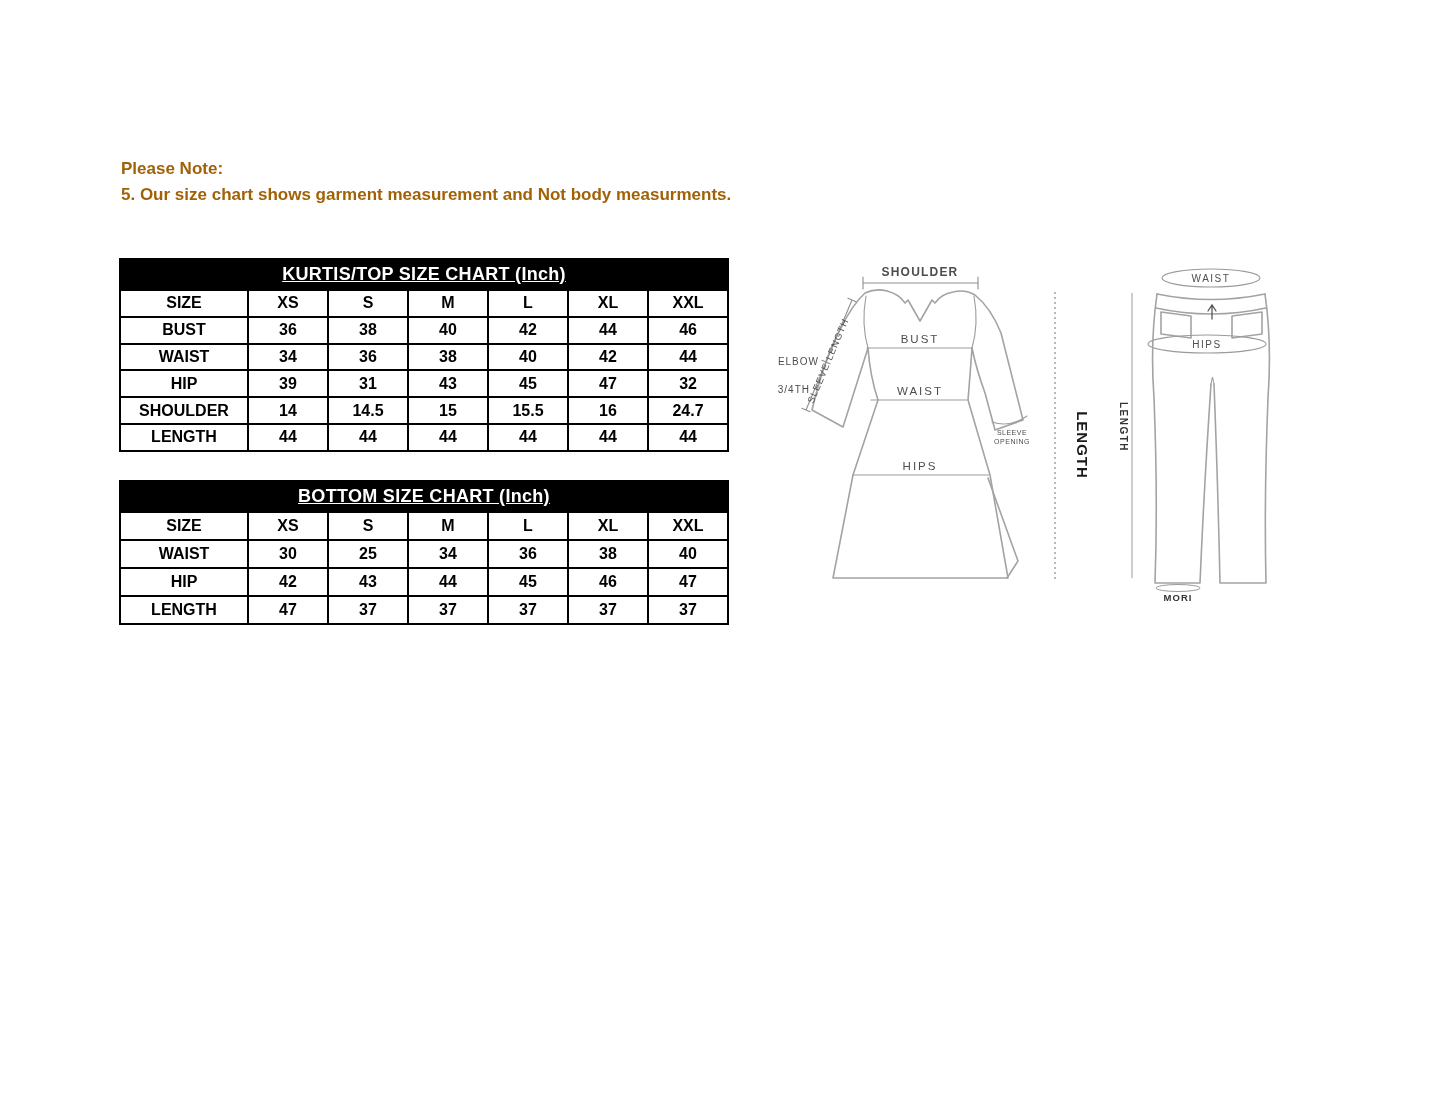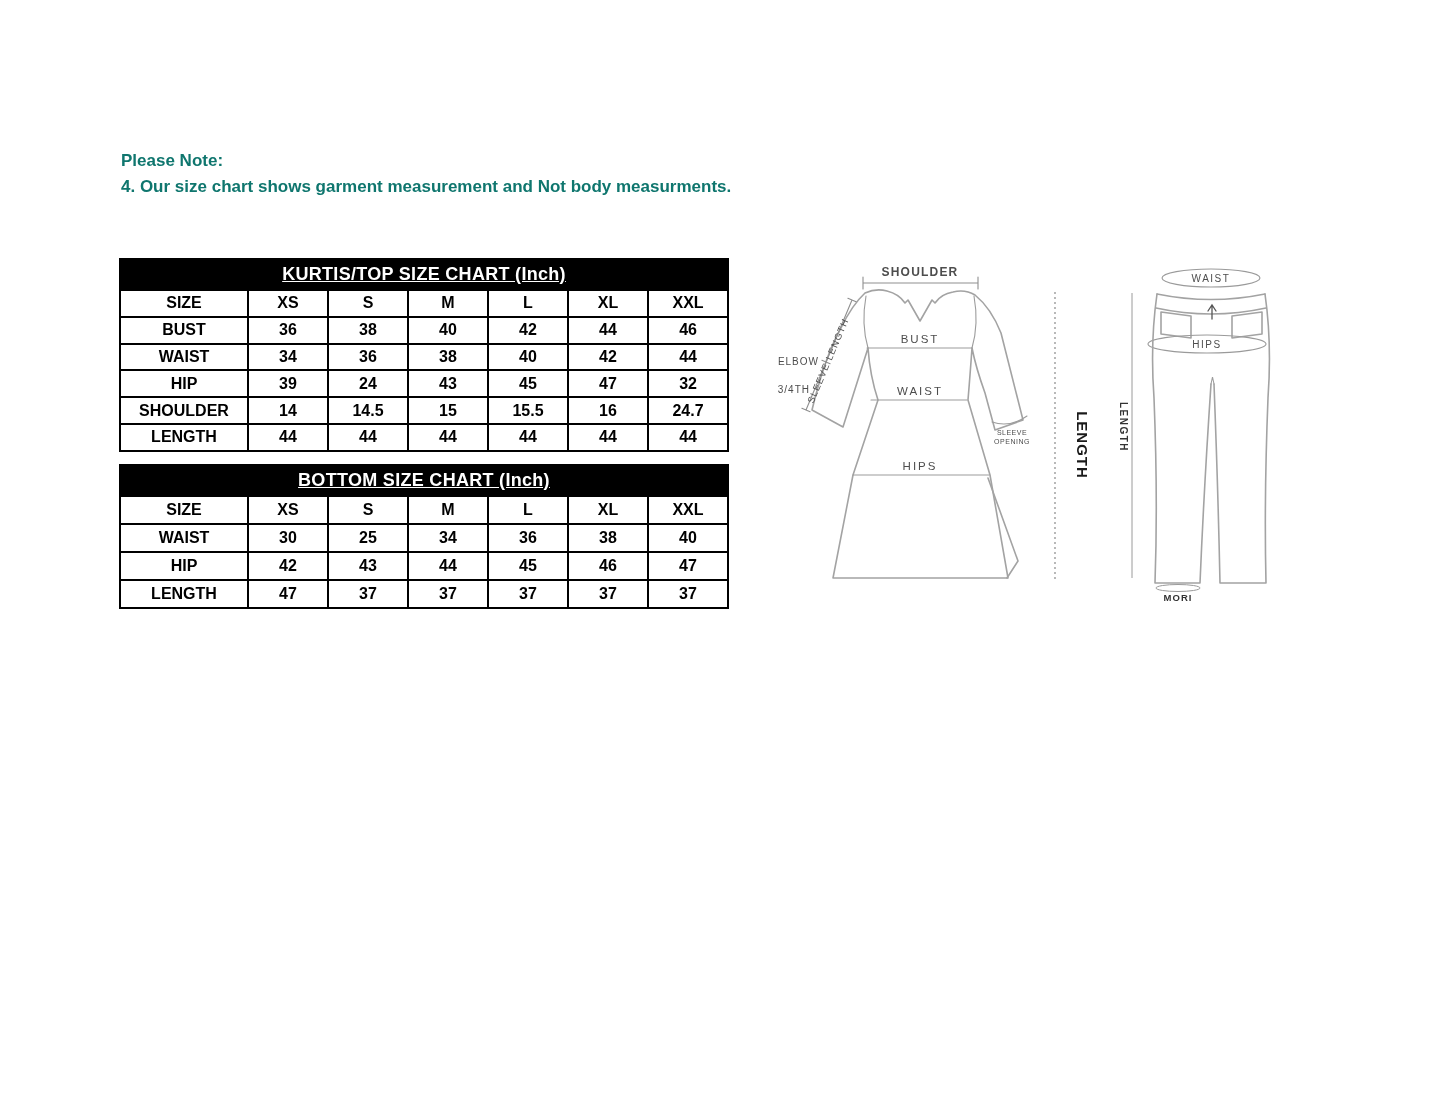--- a/index.html
+++ b/index.html
@@ -3,56 +3,56 @@
 <meta charset="utf-8">
 <style>
   html,body{margin:0;padding:0;}
   body{
     width:1445px;height:1117px;position:relative;background:#ffffff;
     font-family:"Liberation Sans","DejaVu Sans",sans-serif;
     -webkit-font-smoothing:antialiased;
   }
   
   .notes{
-    position:absolute;left:121px;top:148px;
-    font-size:17px;font-weight:bold;color:#0f766e;line-height:26px;
+    position:absolute;left:121px;top:156px;
+    font-size:17px;font-weight:bold;color:#a16207;line-height:26px;
     white-space:nowrap;
   }
   
   table.size-table{
     position:absolute;border-collapse:collapse;table-layout:fixed;
     width:608px;font-weight:bold;color:#000;
   }
   table.size-table td{
     border:2px solid #000;text-align:center;vertical-align:middle;
     font-size:16px;padding:0;overflow:hidden;
   }
   table.size-table td.title-cell{
     background:#000;color:#fff;font-size:18px;height:29px;letter-spacing:.3px;text-decoration:underline;
   }
   #kurtis-table{left:119px;top:258px;}
-  #bottom-table{left:119px;top:464px;}
+  #bottom-table{left:119px;top:480px;}
   #kurtis-table tr.data-row{height:26.8px;}
   #bottom-table tr.data-row{height:28px;}
   col.c-label{width:128px;}
   col.c-size{width:80px;}
   
   #kurti-svg{position:absolute;left:775px;top:258px;}
   #pants-svg{position:absolute;left:1095px;top:258px;}
   .sketch{fill:none;stroke:#a3a3a3;stroke-width:1.6;stroke-linejoin:round;stroke-linecap:round;}
   .sketch-thin{fill:none;stroke:#9c9c9c;stroke-width:1.1;stroke-linecap:round;}
   .measure{fill:none;stroke:#8f8f8f;stroke-width:1.1;stroke-linecap:round;}
   .diagram-label{fill:#4d4d4d;font-family:"Liberation Sans","DejaVu Sans",sans-serif;}
 </style>
 </head>
 <body>
 
 <div class="notes">
   <div>Please Note:</div>
-  <div>4. Our size chart shows garment measurement and Not body measurments.</div>
+  <div>5. Our size chart shows garment measurement and Not body measurments.</div>
 </div>
 
 <table id="kurtis-table" class="size-table">
   <colgroup>
     <col class="c-label">
       <col class="c-size">
       <col class="c-size">
       <col class="c-size">
     <col class="c-size">
       <col class="c-size">
@@ -85,21 +85,21 @@
     <td>34</td>
     <td>36</td>
     <td>38</td>
     <td>40</td>
     <td>42</td>
     <td>44</td>
   </tr>
   <tr class="data-row">
     <td>HIP</td>
     <td>39</td>
-    <td>24</td>
+    <td>31</td>
     <td>43</td>
     <td>45</td>
     <td>47</td>
     <td>32</td>
   </tr>
   <tr class="data-row">
     <td>SHOULDER</td>
     <td>14</td>
     <td>14.5</td>
     <td>15</td>

